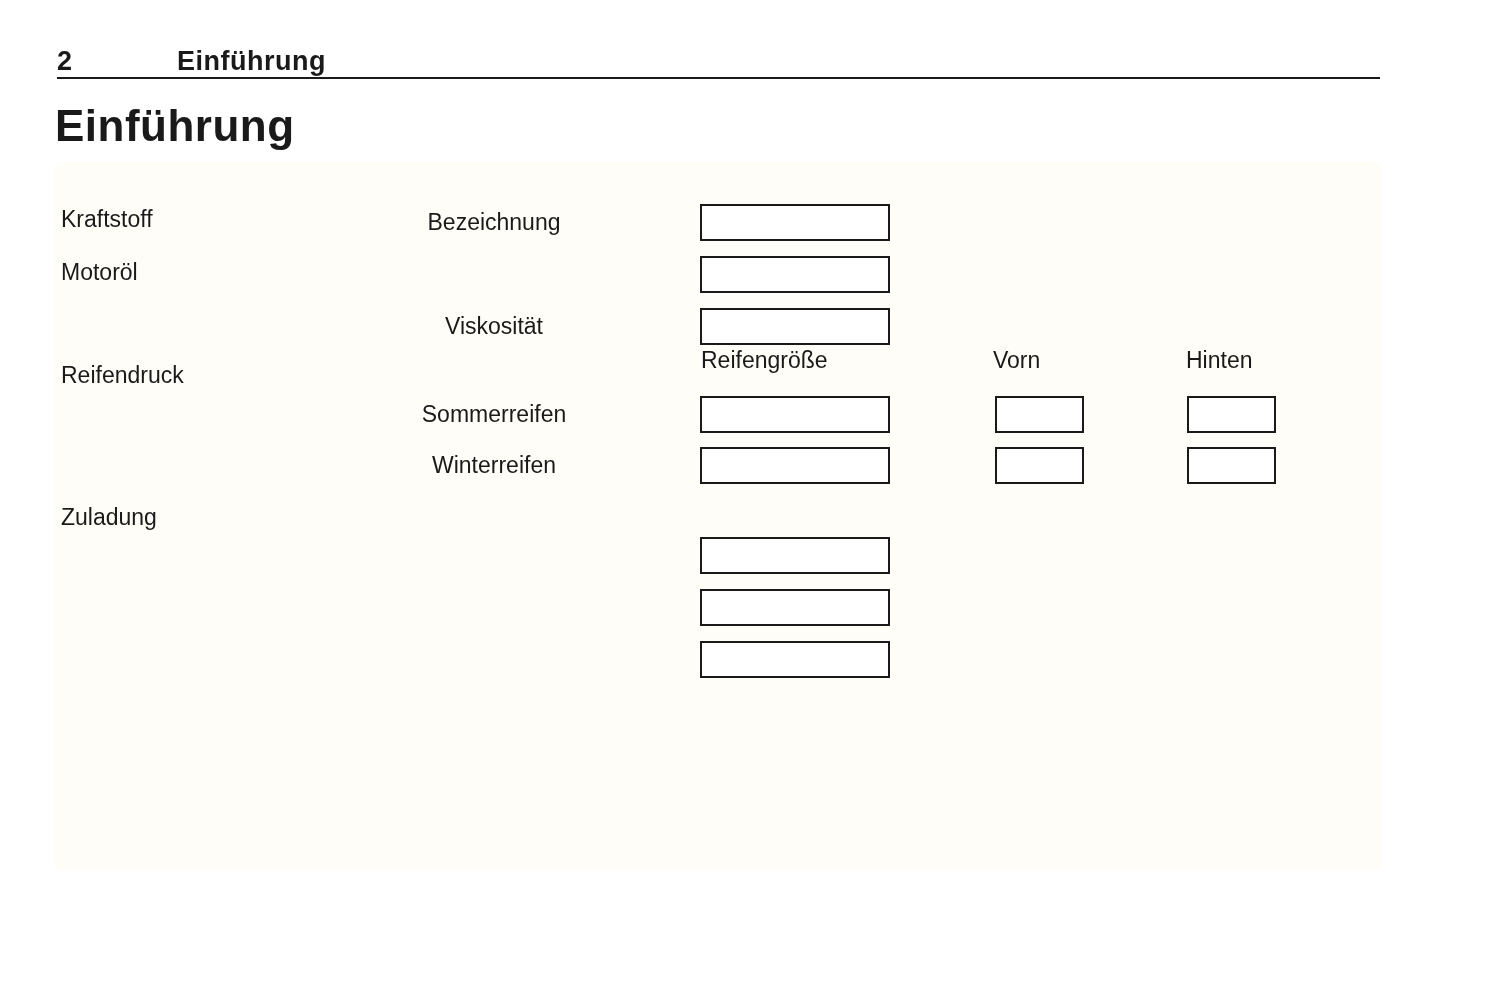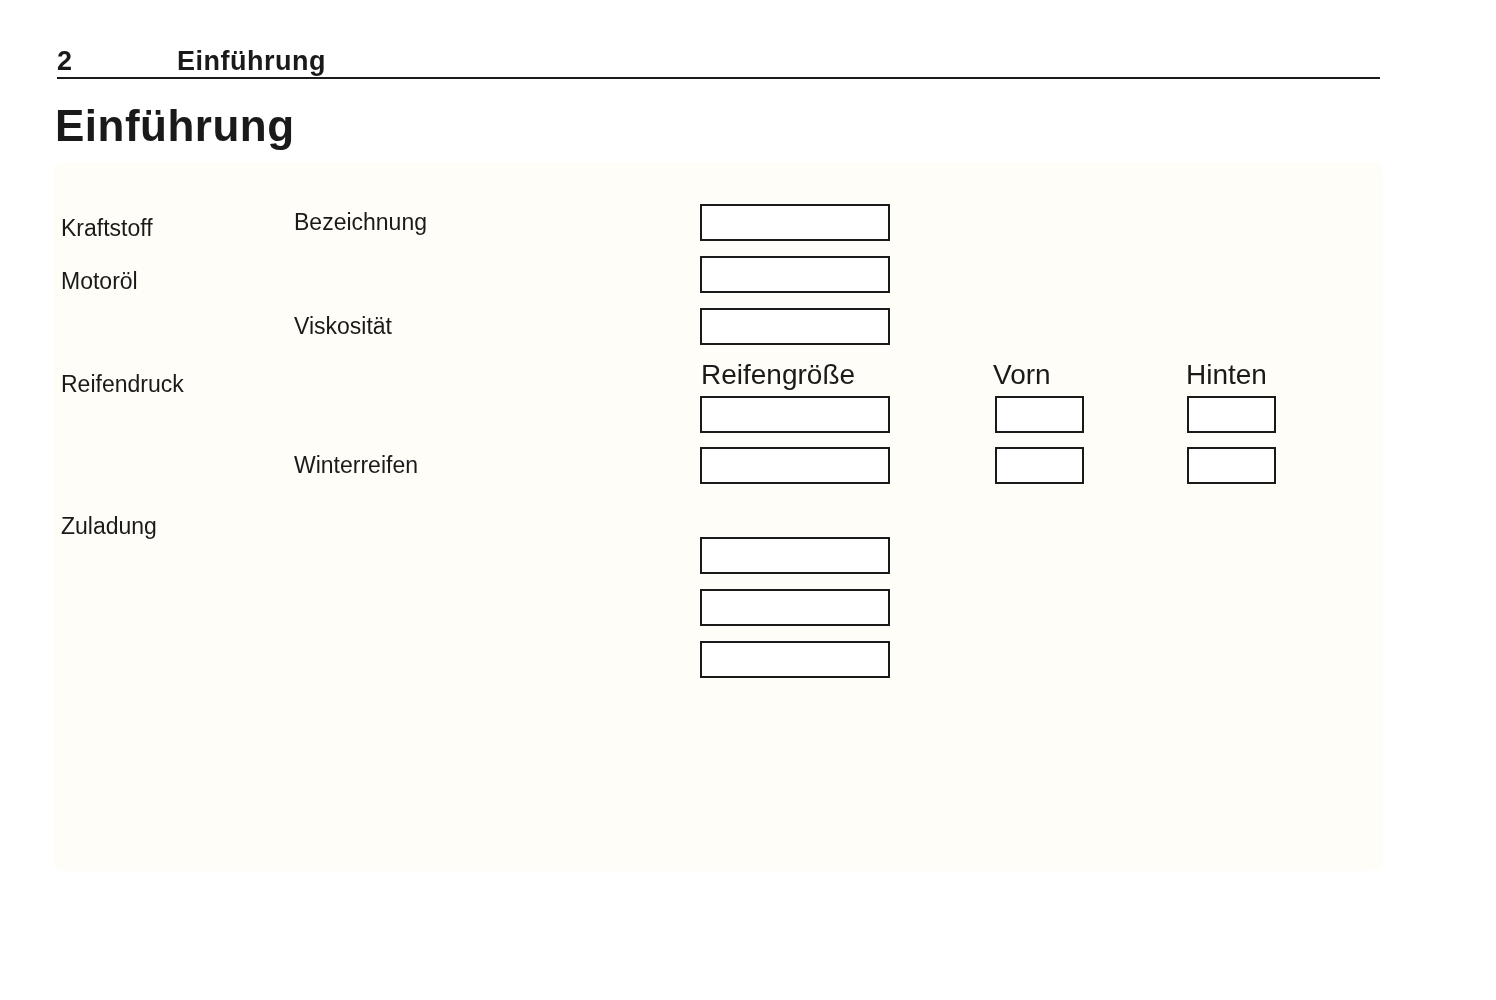--- a/index.html
+++ b/index.html
@@ -29,29 +29,29 @@
     position: absolute; left: 55px; top: 101px;
     font-size: 44px; font-weight: bold; letter-spacing: 0.5px;
   }
   .panel {
     position: absolute; left: 53px; top: 162px;
     width: 1330px; height: 709px;
     background: #fffdf7; border-radius: 10px;
   }
   .slabel {
     position: absolute; left: 61px;
-    font-size: 23px; line-height: 28px; white-space: nowrap; margin-top: 9px;
+    font-size: 23px; line-height: 28px; white-space: nowrap;
   }
   .rlabel {
     position: absolute; left: 294px; width: 400px;
-    text-align: left; font-size: 23px; line-height: 37px; white-space: nowrap;
+    text-align: center; font-size: 23px; line-height: 37px; white-space: nowrap;
   }
   .colhead {
-    position: absolute; top: 361px;
-    font-size: 28px; line-height: 28px; white-space: nowrap;
+    position: absolute; top: 346px;
+    font-size: 23px; line-height: 28px; white-space: nowrap;
   }
   .box {
     position: absolute; box-sizing: border-box;
     width: 190px; height: 37px;
     border: 2px solid #1a1a1a; background: #ffffff;
     font-family: "Liberation Sans", sans-serif;
     font-size: 21px; color: #1a1a1a; padding: 0 8px;
     border-radius: 0; outline: none;
   }
   .box.small { width: 89px; }
@@ -79,20 +79,21 @@
 
   <input class="box" style="left: 700px; top: 256px;" type="text" value="">
 
   <div class="rlabel" style="top:308px">Viskosität</div>
   <input class="box" style="left: 700px; top: 308px;" type="text" value="">
 
   <div class="colhead" style="left:701px">Reifengröße</div>
   <div class="colhead" style="left:993px">Vorn</div>
   <div class="colhead" style="left:1186px">Hinten</div>
 
+  <div class="rlabel" style="top:396px">Sommerreifen</div>
   <input class="box" style="left: 700px; top: 396px;" type="text" value="">
   <input class="box small" style="left: 995px; top: 396px;" type="text" value="">
   <input class="box small" style="left: 1187px; top: 396px;" type="text" value="">
 
   <div class="rlabel" style="top:447px">Winterreifen</div>
   <input class="box" style="left: 700px; top: 447px;" type="text" value="">
   <input class="box small" style="left: 995px; top: 447px;" type="text" value="">
   <input class="box small" style="left: 1187px; top: 447px;" type="text" value="">
 
   <input class="box" style="left: 700px; top: 537px;" type="text" value="">

